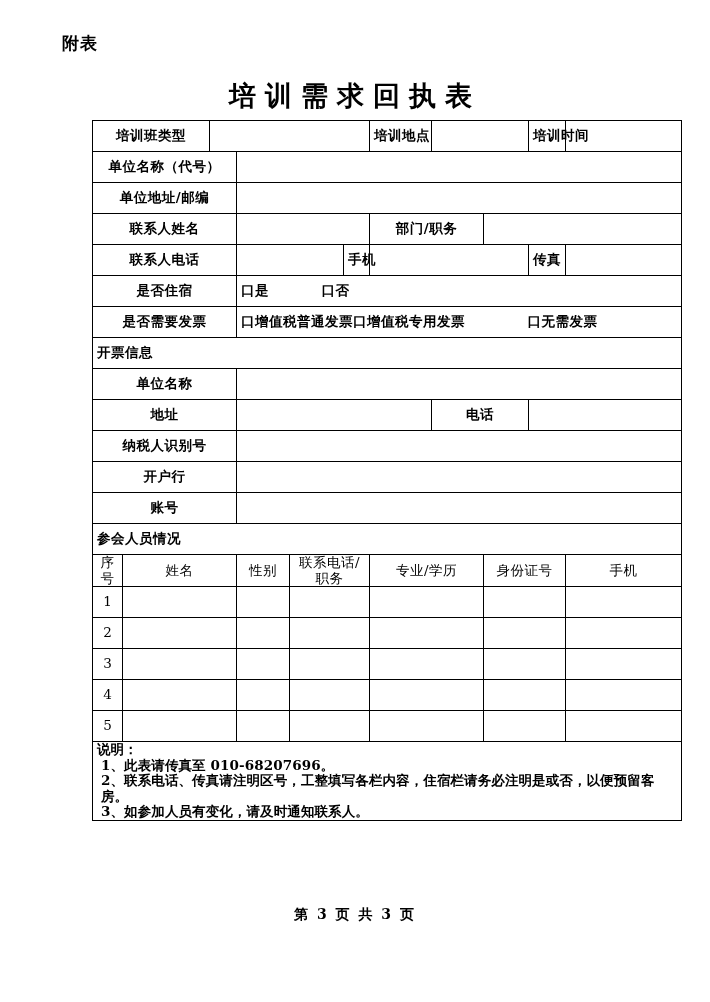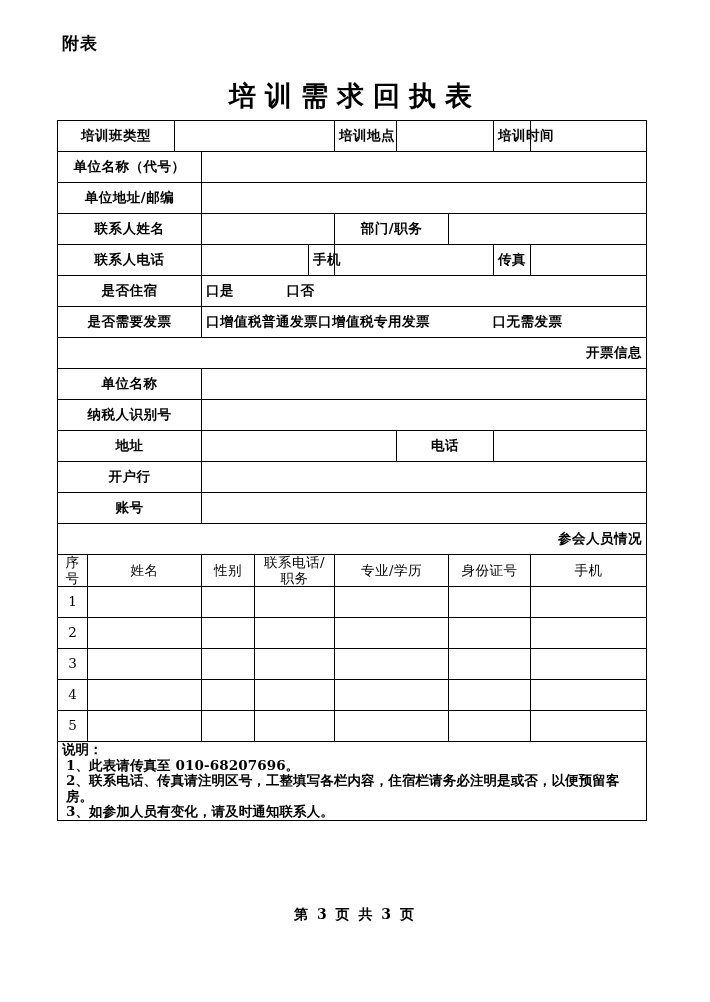--- a/index.html
+++ b/index.html
@@ -51,38 +51,39 @@
   .form-wrap {
     position: absolute;
     left: 57px;
     top: 120px;
     width: 589px;
   }
   table.form {
     border-collapse: collapse;
     width: 589px;
     table-layout: fixed;
+    margin-left: 35px;
   }
   table.form td {
     border: 1px solid #000000;
     padding: 0 4px;
     height: 30px;
     font-size: 13.5px;
     font-family: "DejaVu Serif", "Liberation Serif", serif;
     vertical-align: middle;
     line-height: 1.15;
   }
   .lbl {
     text-align: center;
     font-weight: bold;
     letter-spacing: 0.5px;
     white-space: nowrap;
   }
   .ctr {
-    text-align: right;
+    text-align: left;
     font-weight: bold;
     letter-spacing: 0.5px;
   }
   .blank { }
 
   
   .ph {
     text-align: center;
     font-weight: normal;
     font-size: 13px;
@@ -222,29 +223,29 @@
       <tr>
         <td class="ctr" colspan="11">开票信息</td>
       </tr>
 
       <tr>
         <td class="lbl" colspan="3">单位名称</td>
         <td class="blank" colspan="8"></td>
       </tr>
 
       <tr>
-        <td class="lbl" colspan="3">纳税人识别号</td>
-        <td class="blank" colspan="8"></td>
-      </tr>
-
-      <tr>
         <td class="lbl" colspan="3">地址</td>
         <td class="blank" colspan="4"></td>
         <td class="lbl" colspan="2">电话</td>
         <td class="blank" colspan="2"></td>
+      </tr>
+
+      <tr>
+        <td class="lbl" colspan="3">纳税人识别号</td>
+        <td class="blank" colspan="8"></td>
       </tr>
 
       <tr>
         <td class="lbl" colspan="3">开户行</td>
         <td class="blank" colspan="8"></td>
       </tr>
 
       <tr>
         <td class="lbl" colspan="3">账号</td>
         <td class="blank" colspan="8"></td>

